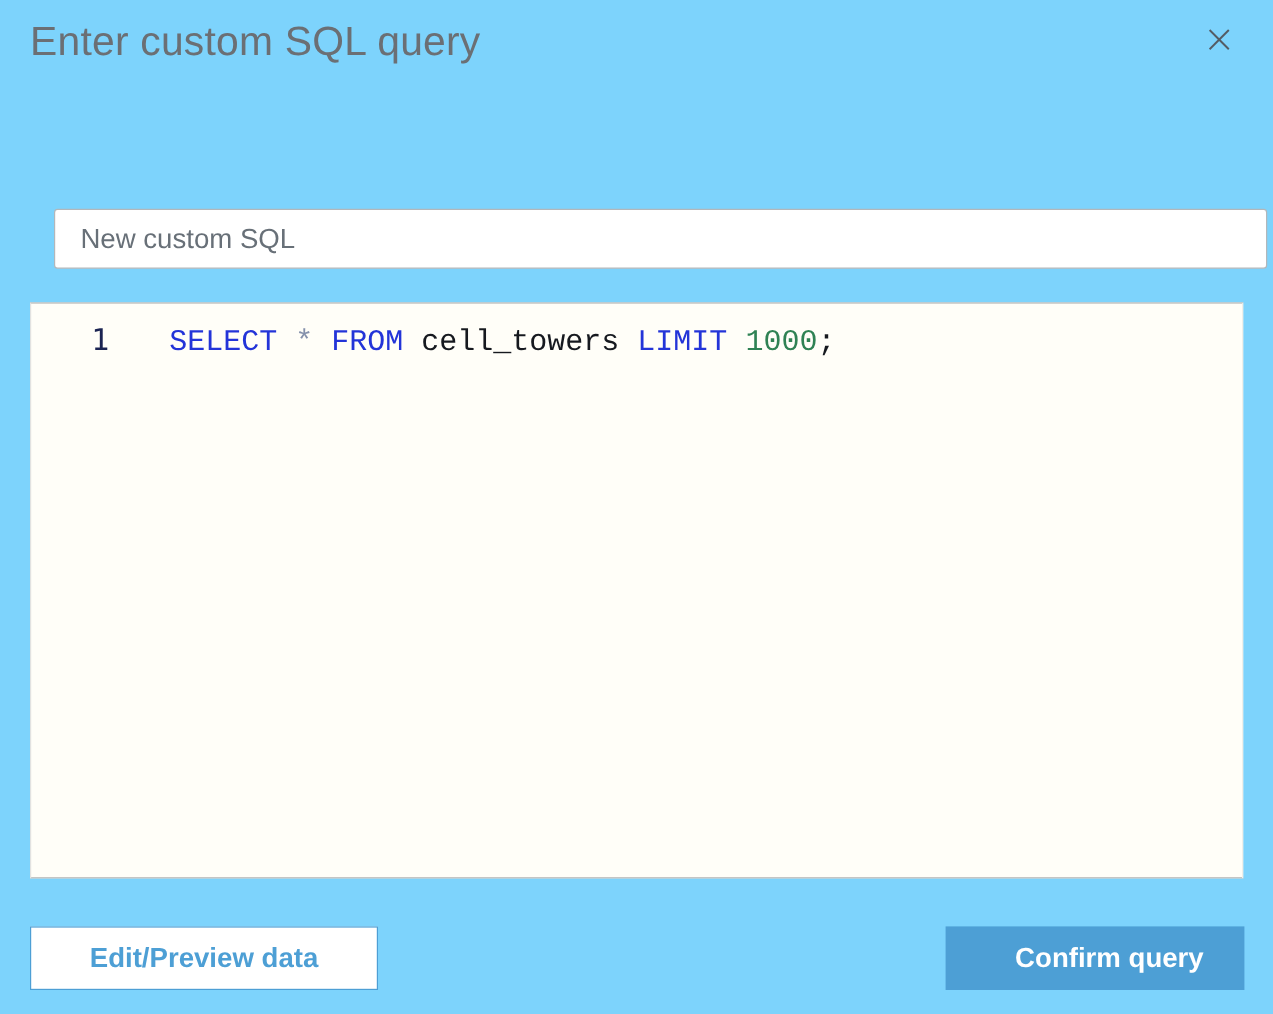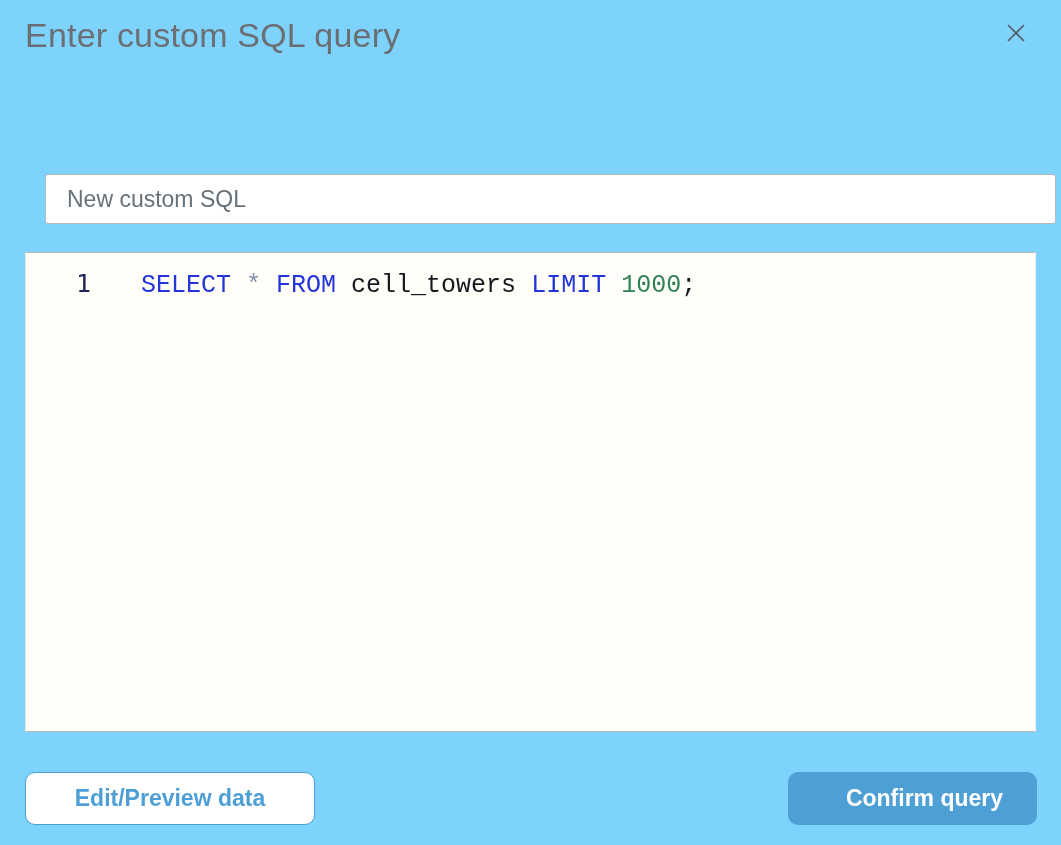--- a/index.html
+++ b/index.html
@@ -61,21 +61,21 @@
   }
   .gutter {
     width: 65px; flex: 0 0 65px;
     text-align: right;
     font-family: "DejaVu Sans Mono", monospace;
   }
   .code-text { padding-left: 50px; white-space: pre; font-family: Liberation Mono, monospace; }
 
   .footer-btn {
     position: absolute; top: 772px; height: 53px;
-    border-radius: 10px;
+    border-radius: 0;
     font-family: "Liberation Sans", sans-serif;
     font-size: 23px; font-weight: 700;
     cursor: pointer;
     display: flex; align-items: center; justify-content: center;
   }
   .btn-outline {
     left: 25px; width: 290px;
     background: #ffffff;
   }
   .btn-solid {

